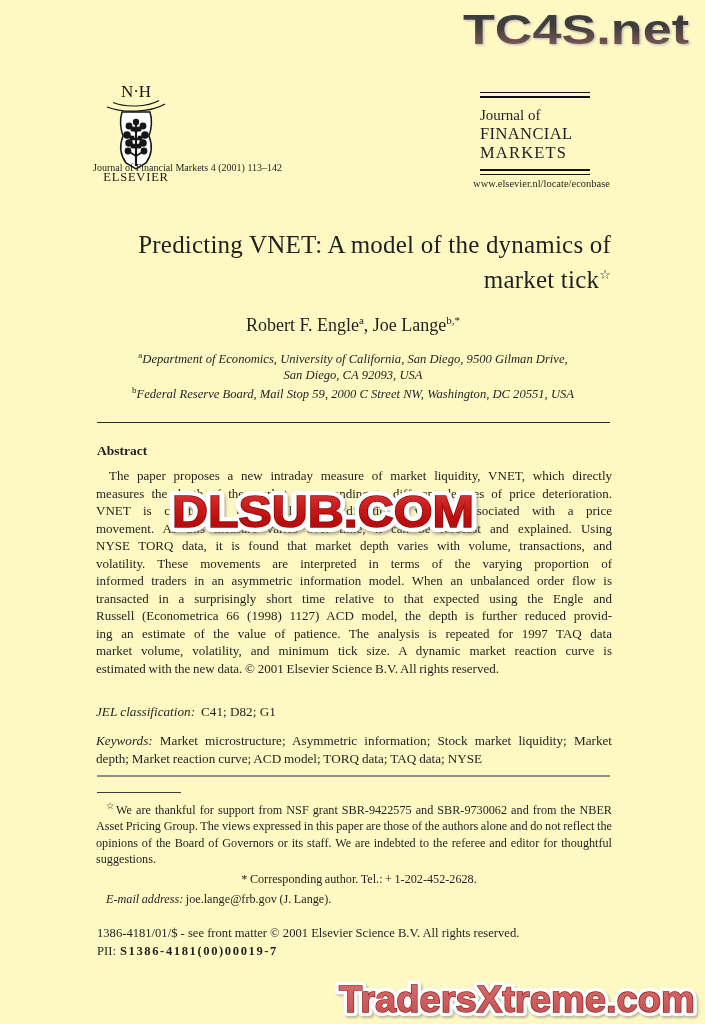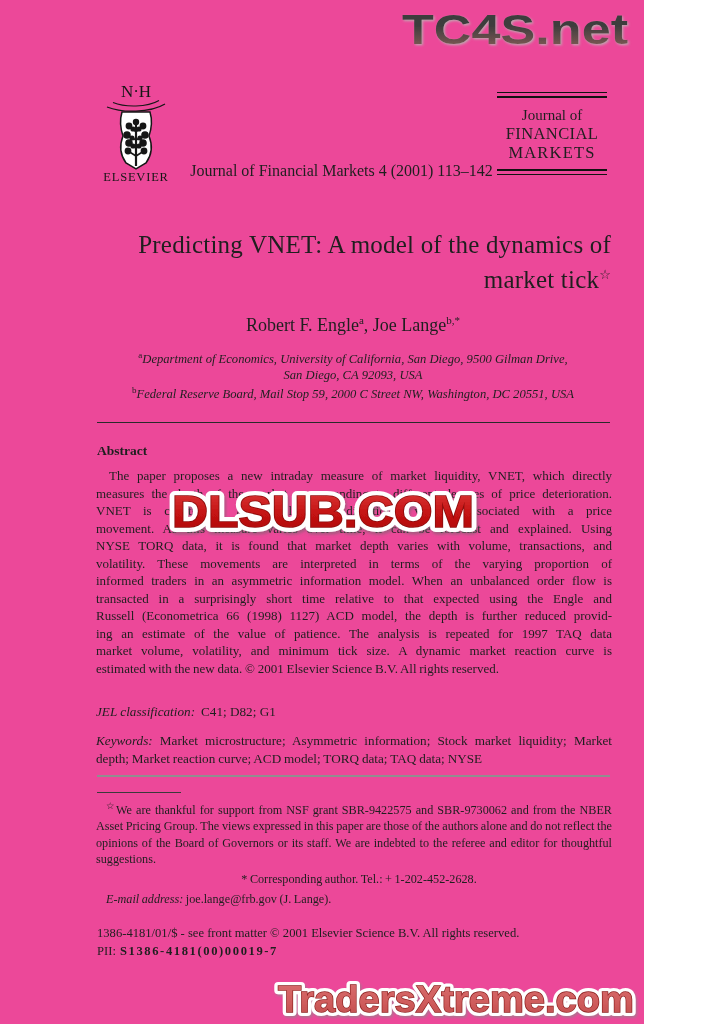--- a/index.html
+++ b/index.html
@@ -1,31 +1,31 @@
 <!DOCTYPE html>
 <html><head>
 <meta charset="utf-8">
 <style>
   html,body { margin:0; padding:0; }
   .page {
-    position:relative; width:644px; height:1024px;
-    background:#ec4899; overflow:hidden;
+    position:relative; width:705px; height:1024px;
+    background:#fef9c3; overflow:hidden;
     font-family:"Liberation Serif","DejaVu Serif",serif;
     color:#1f1f1f;
   }
   .abs { position:absolute; }
 
   
-  .journal-box { left:497px; top:92px; width:110px; text-align:center; }
+  .journal-box { left:480px; top:92px; width:110px; text-align:left; }
   .rule-pair-top { border-top:1.5px solid #111; height:3px; border-bottom:2.5px solid #111; }
   .rule-pair-bot { border-top:2.5px solid #111; height:3px; border-bottom:1.5px solid #111; margin-top:7px; }
   .jb-l1 { font-size:15px; margin-top:9px; line-height:17px; }
   .jb-l2 { font-size:16.5px; line-height:19px; letter-spacing:0.4px; }
   .jb-l3 { font-size:16.5px; line-height:19px; letter-spacing:1.2px; }
-  .citation { left:85px; width:513px; top:162px; text-align:center; font-size:16px; }
+  .citation { left:93px; width:513px; top:162px; text-align:left; font-size:10px; }
   .website  { left:97px; width:513px; top:178px; text-align:right; font-size:10.5px; }
 
   
   .title { left:95px; width:516px; top:230px; text-align:right; font-size:25px; line-height:30px; letter-spacing:0.2px; }
   .title sup { font-size:13px; }
   .authors { left:95px; width:516px; top:314px; text-align:center; font-size:18px; }
   .authors sup { font-size:11px; }
   .affils { left:95px; width:516px; top:348px; text-align:center; font-style:italic; font-size:12.6px; line-height:15.4px; }
   .affils sup { font-size:9px; font-style:normal; }
 
@@ -110,20 +110,21 @@
 
   <div class="abs journal-box">
     <div class="rule-pair-top"></div>
     <div class="jb-l1">Journal of</div>
     <div class="jb-l2">FINANCIAL</div>
     <div class="jb-l3">MARKETS</div>
     <div class="rule-pair-bot"></div>
   </div>
 
   <div class="abs citation">Journal of Financial Markets 4 (2001) 113–142</div>
+  <div class="abs website">www.elsevier.nl/locate/econbase</div>
 
   <div class="abs title">
     <span>Predicting VNET: A model of the dynamics of</span><br>
     <span>market tick</span><sup>☆</sup>
   </div>
 
   <div class="abs authors">
     <span>Robert F. Engle</span><sup>a</sup><span>, </span><span>Joe Lange</span><sup>b,*</sup>
   </div>
 

